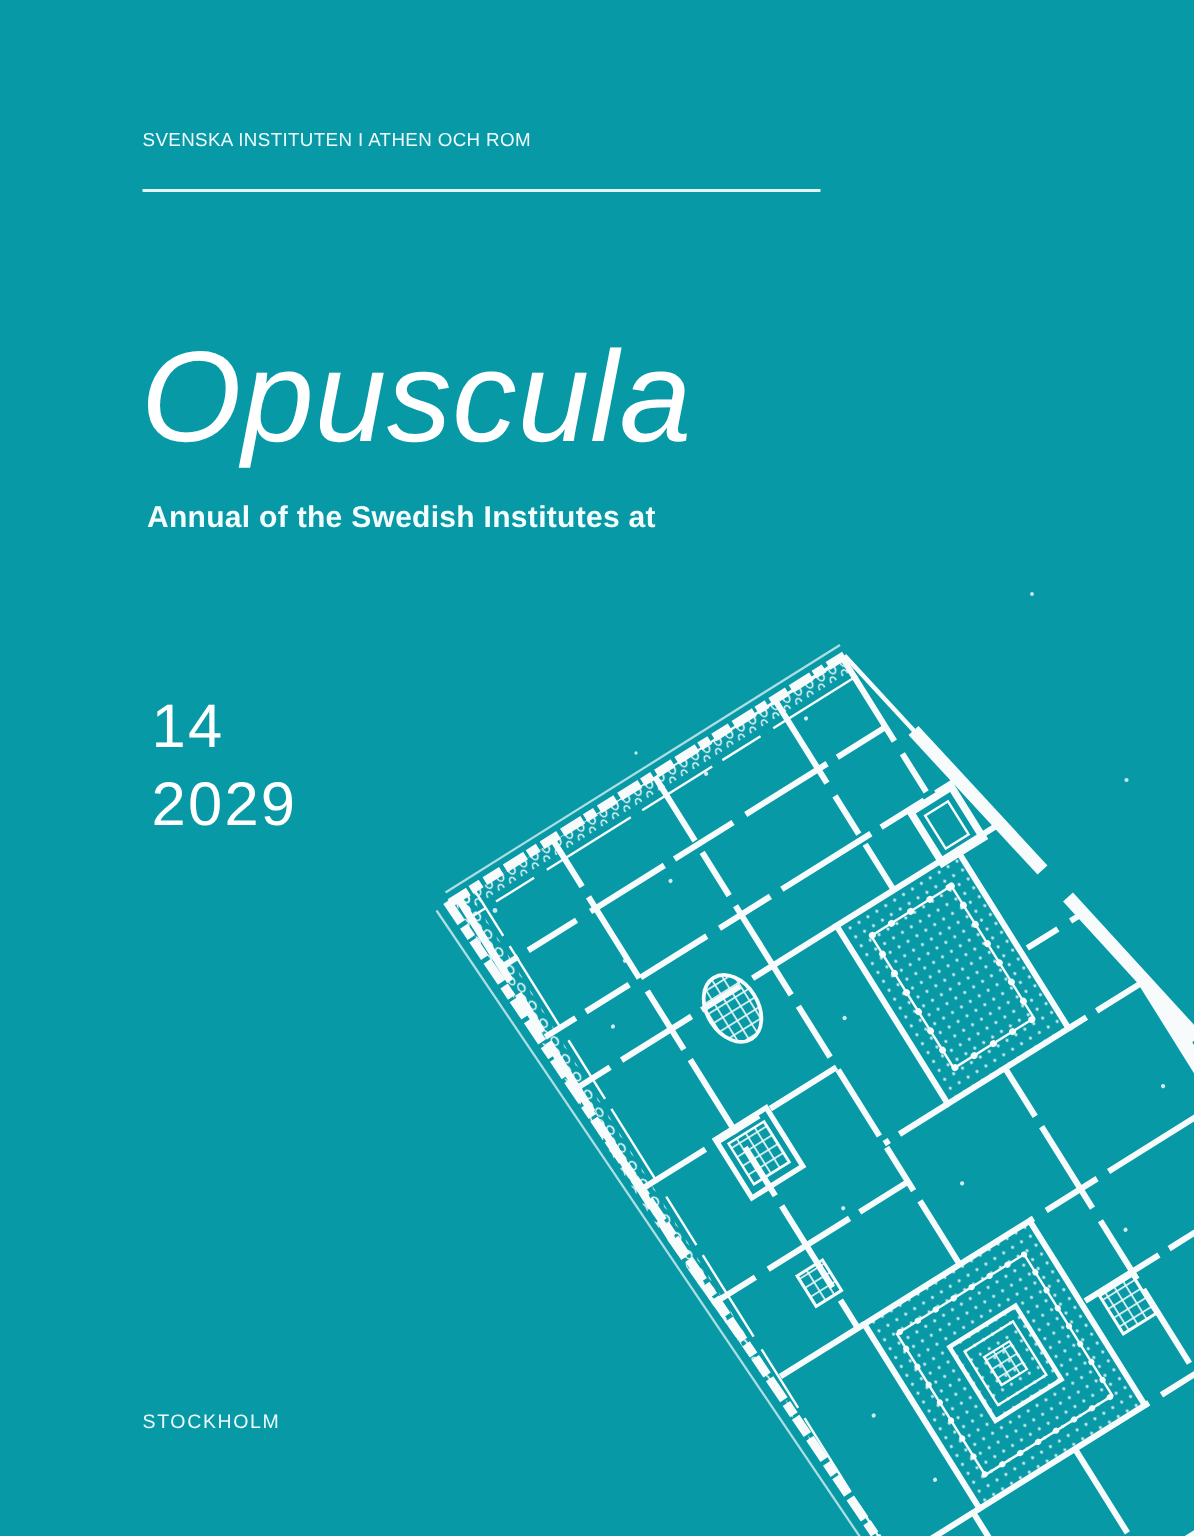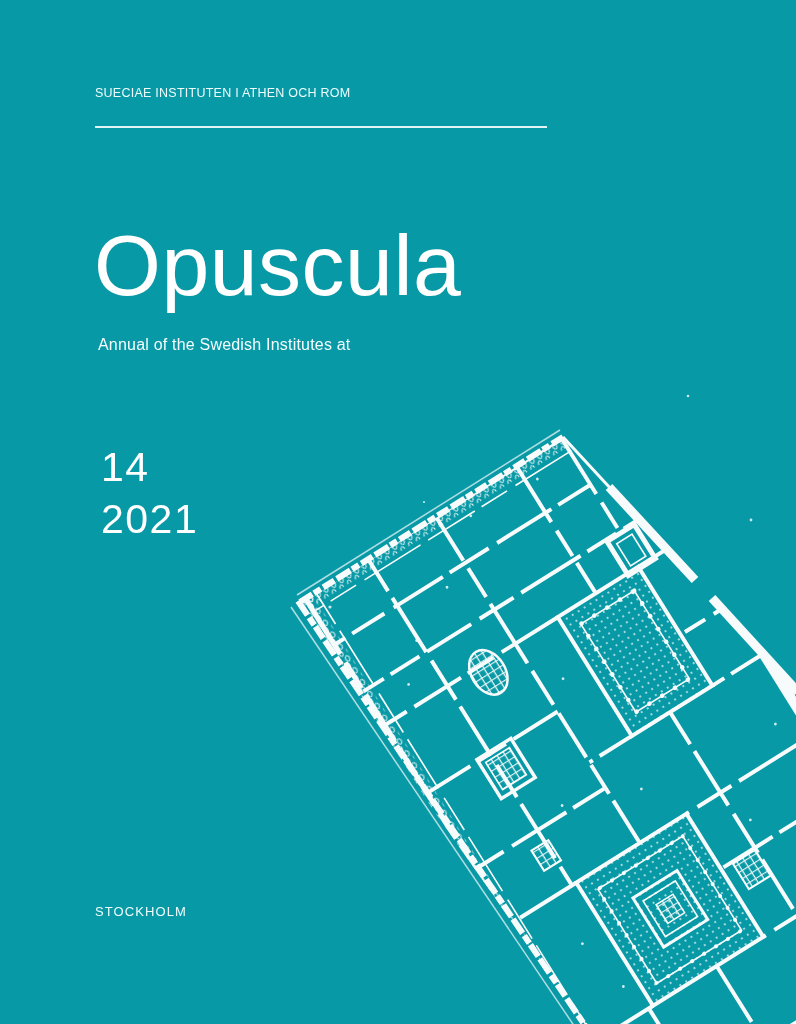--- a/index.html
+++ b/index.html
@@ -17,62 +17,63 @@
     color:#eefcfd;white-space:nowrap;
   }
   .rule{
     position:absolute;left:95px;top:126px;
     width:452px;height:1.5px;background:rgba(255,255,255,0.88);
   }
   .title{
     position:absolute;left:94px;top:222px;margin:0;
     font-size:86px;font-weight:300;line-height:1;letter-spacing:0.5px;
     color:#ffffff;
+    font-style:italic;
   }
   .subtitle{
     position:absolute;left:98px;top:331px;margin:0;
-    font-size:16px;font-weight:400;line-height:28.5px;letter-spacing:0.2px;
+    font-size:20px;font-weight:700;line-height:28.5px;letter-spacing:0.2px;
     color:#f4fdfe;
   }
   .issue{
-    position:absolute;left:101px;top:441px;
+    position:absolute;left:101px;top:458px;
     font-size:41px;font-weight:300;line-height:52px;letter-spacing:1.5px;
     color:#ffffff;
   }
   .imprint{
-    position:absolute;left:95px;top:904px;
+    position:absolute;left:95px;top:940px;
     font-size:13px;letter-spacing:1.1px;color:#eefcfd;
   }
   .plan{position:absolute;left:0;top:0;pointer-events:none;}
   .plan .w{stroke-width:4;}
   .plan .w5{stroke-width:5;}
   .plan .wb{stroke-width:10;}
   .plan .thin{stroke-width:1.6;}
   .plan .d1{stroke-dasharray:52 9 34 8 70 9 40 10;}
   .plan .d2{stroke-dasharray:38 8 64 10 46 8 58 11;}
   .plan .d3{stroke-dasharray:66 10 30 8 55 9;}
 </style>
 </head>
 <body>
 
 <div class="cover">
 
   <header class="masthead">
-    <div>SUECIAE INSTITUTEN I ATHEN OCH ROM</div>
+    <div>SVENSKA INSTITUTEN I ATHEN OCH ROM</div>
   </header>
 
   <div class="rule"></div>
 
   <h1 class="title">Opuscula</h1>
 
   <p class="subtitle"><span>Annual of the Swedish Institutes at</span><br></p>
 
   <div class="issue">
     <div>14</div>
-    <div>2021</div>
+    <div>2029</div>
   </div>
 
   <div class="imprint">STOCKHOLM</div>
 
   <svg class="plan" width="796" height="1024" viewBox="0 0 796 1024" aria-hidden="true">
     <defs>
       <pattern id="stip" width="7" height="7" patternUnits="userSpaceOnUse">
         <circle cx="2" cy="2" r="1.05" fill="#ffffff" opacity="0.8"></circle>
       </pattern>
       <pattern id="grid" width="7" height="7" patternUnits="userSpaceOnUse">

